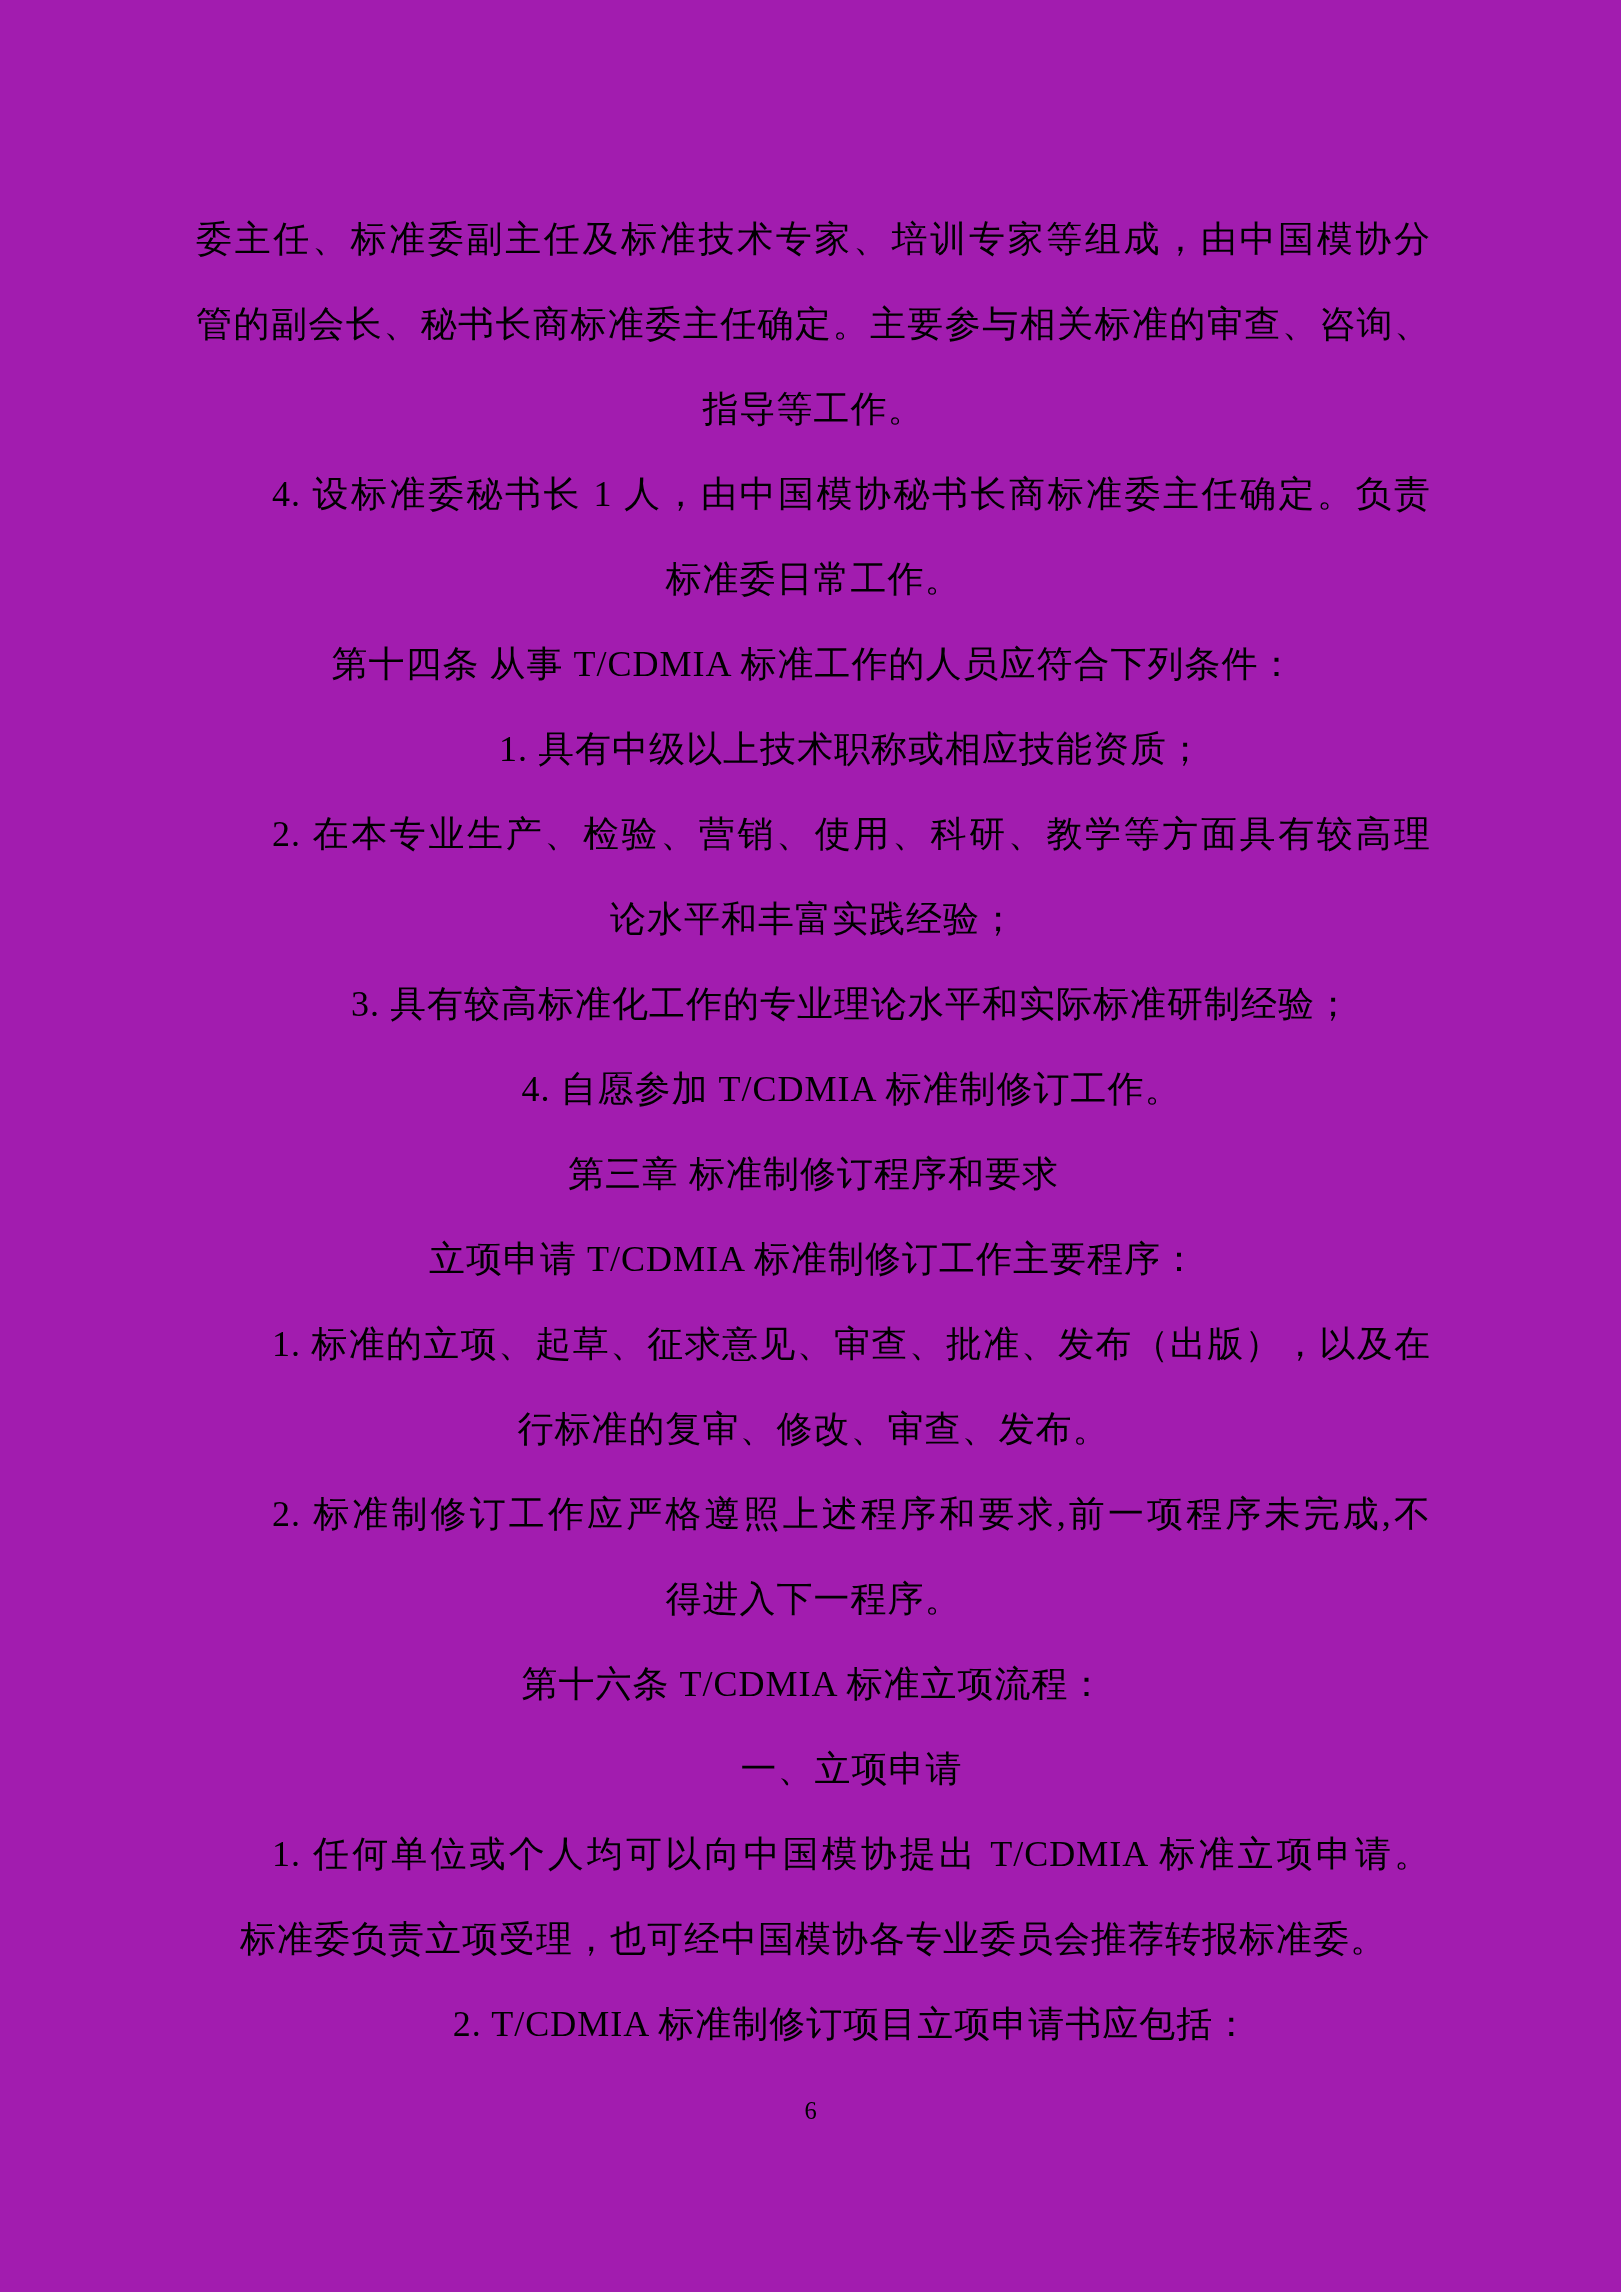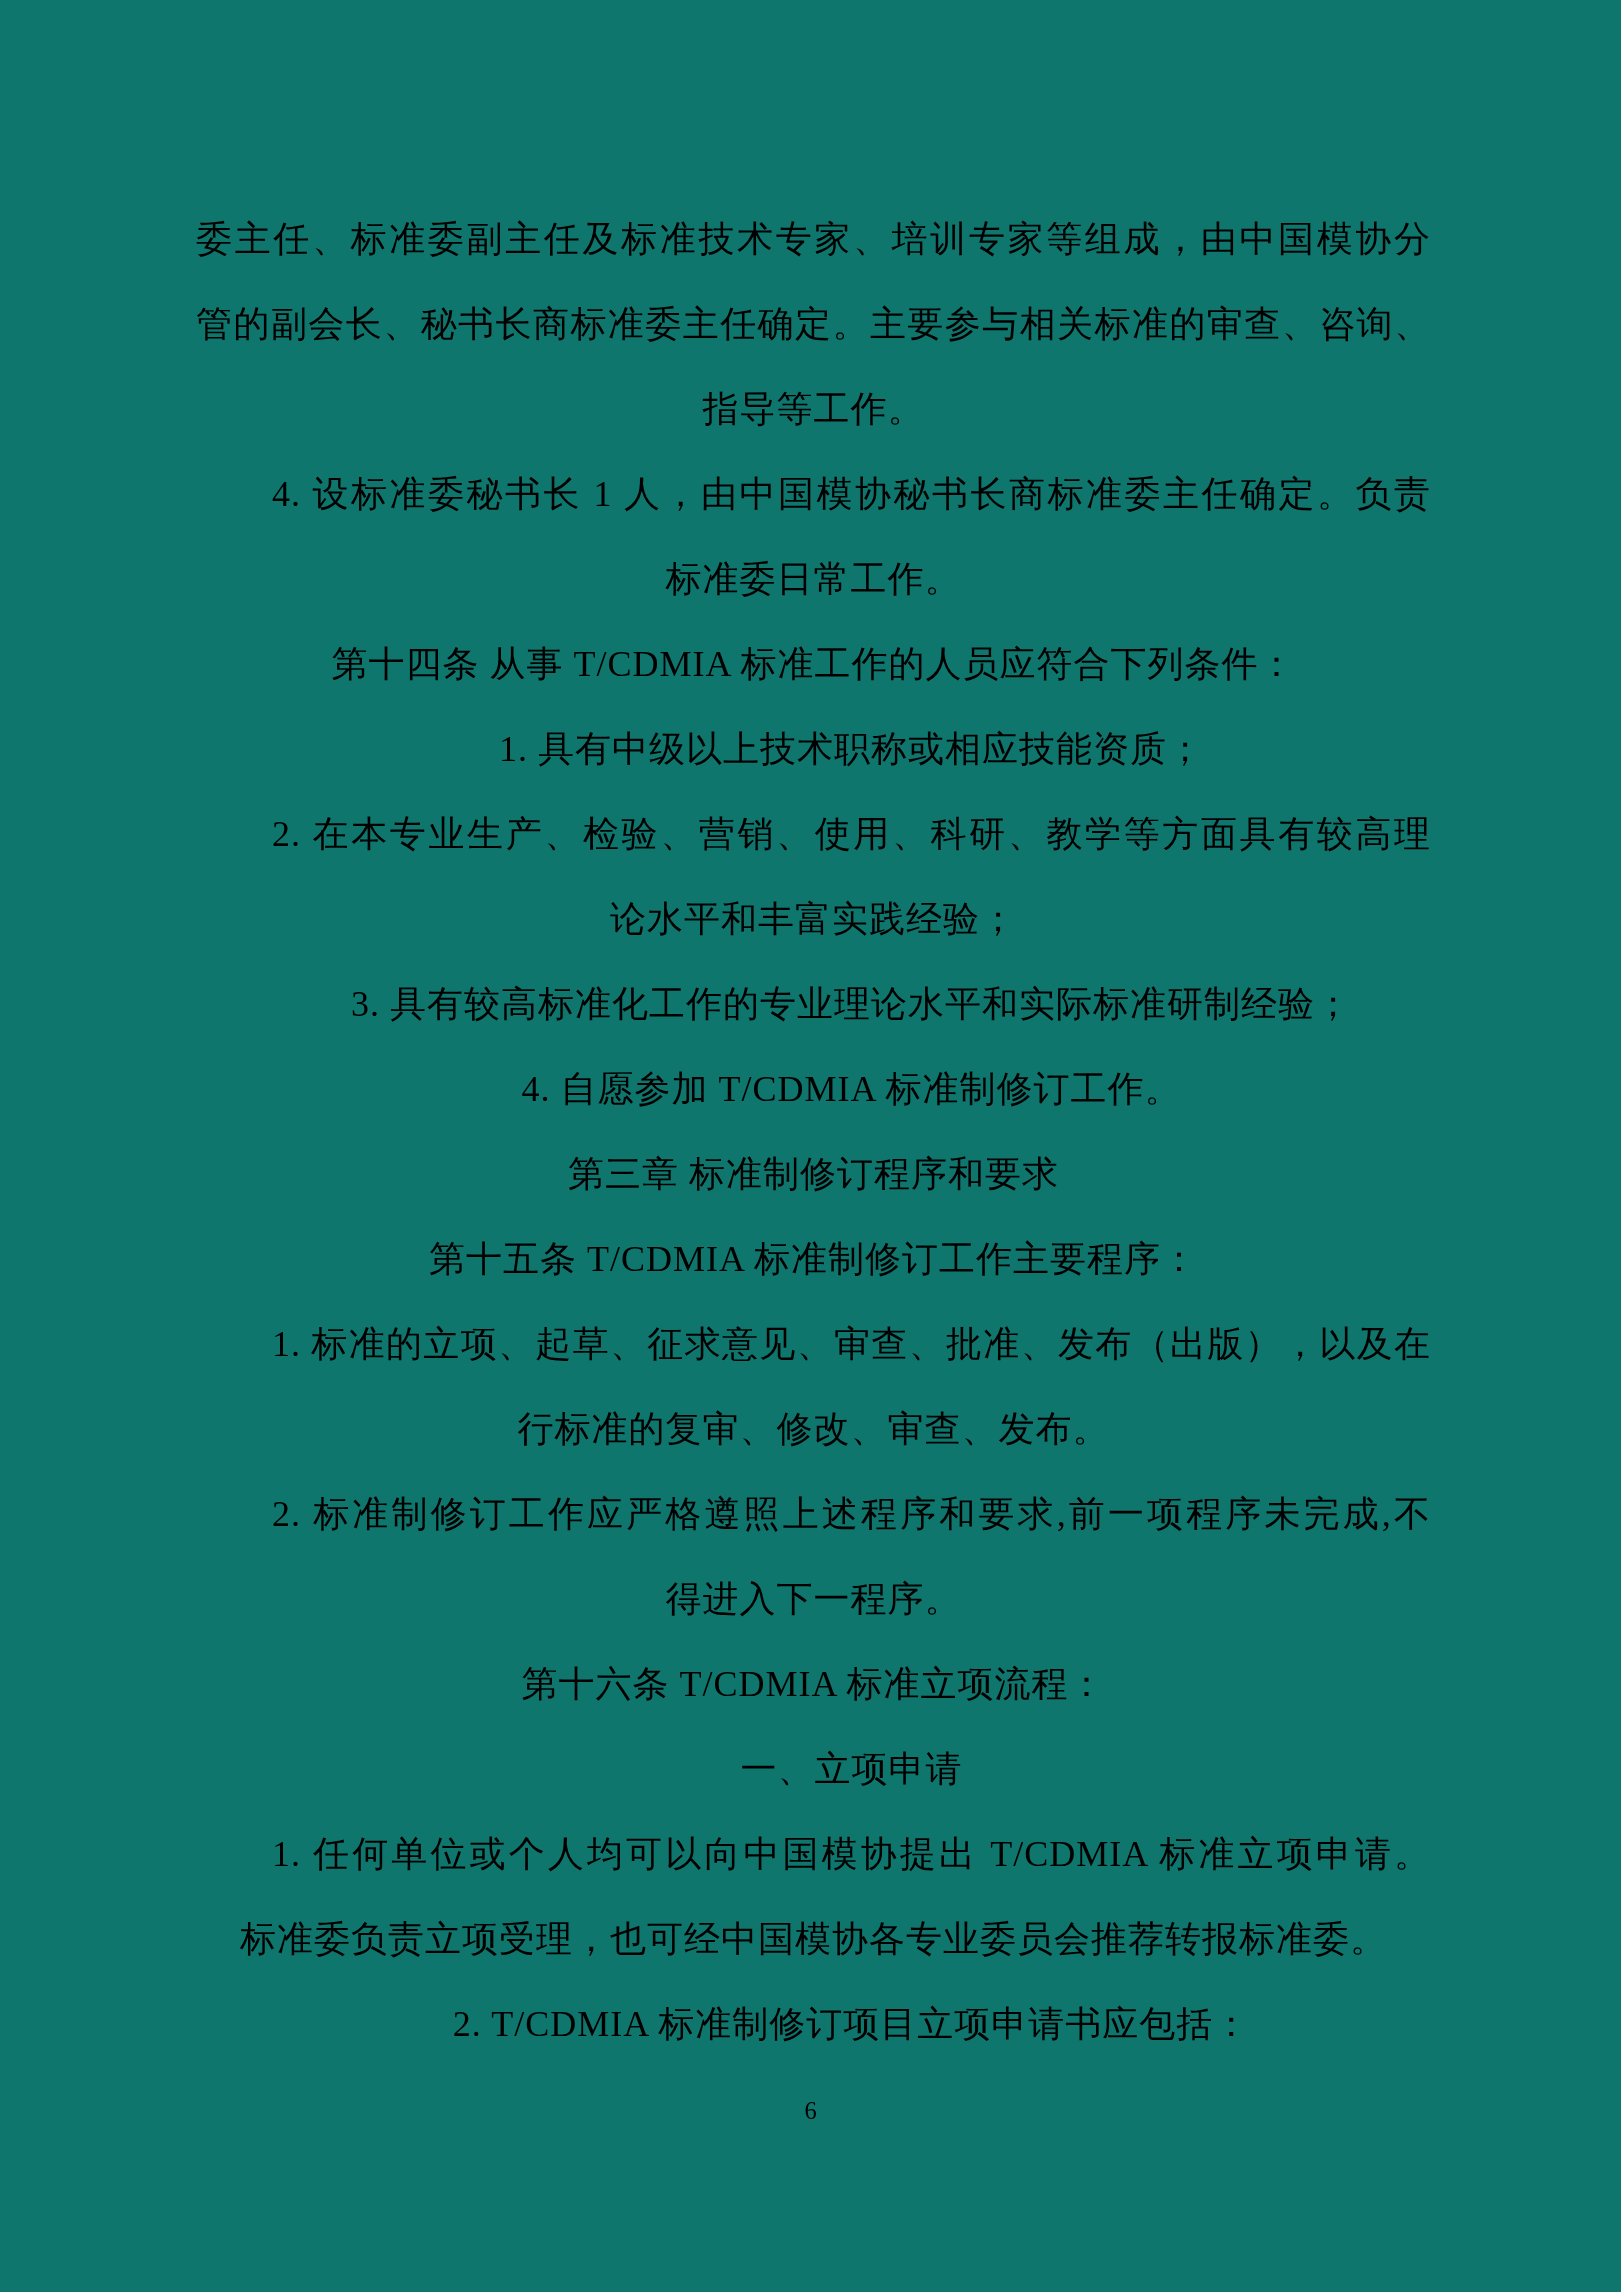--- a/index.html
+++ b/index.html
@@ -4,21 +4,21 @@
 <style>
   html, body {
     margin: 0;
     padding: 0;
     background: #ffffff;
   }
   .page {
     position: relative;
     width: 1621px;
     height: 2293px;
-    background: #0f766e;
+    background: #a21caf;
     color: #000000;
     font-family: "Liberation Serif", "DejaVu Serif", serif;
     overflow: hidden;
   }
   .content {
     position: absolute;
     left: 196px;
     top: 197px;
     width: 1235px;
   }
@@ -69,21 +69,21 @@
       <p class="line plain"><span>指导等工作。</span></p>
       <p class="line indent-justify"><span>4. 设标准委秘书长 1 人，由中国模协秘书长商标准委主任确定。负责</span></p>
       <p class="line plain"><span>标准委日常工作。</span></p>
       <p class="line article"><b class="article-prefix">第十四条</b><span> 从事 T/CDMIA 标准工作的人员应符合下列条件：</span></p>
       <p class="line indent"><span>1. 具有中级以上技术职称或相应技能资质；</span></p>
       <p class="line indent-justify"><span>2. 在本专业生产、检验、营销、使用、科研、教学等方面具有较高理</span></p>
       <p class="line plain"><span>论水平和丰富实践经验；</span></p>
       <p class="line indent"><span>3. 具有较高标准化工作的专业理论水平和实际标准研制经验；</span></p>
       <p class="line indent"><span>4. 自愿参加 T/CDMIA 标准制修订工作。</span></p>
       <p class="line heading"><span>第三章 标准制修订程序和要求</span></p>
-      <p class="line article"><b class="article-prefix">第十五条</b><span> T/CDMIA 标准制修订工作主要程序：</span></p>
+      <p class="line article"><b class="article-prefix">立项申请</b><span> T/CDMIA 标准制修订工作主要程序：</span></p>
       <p class="line indent-justify"><span>1. 标准的立项、起草、征求意见、审查、批准、发布（出版），以及在</span></p>
       <p class="line plain"><span>行标准的复审、修改、审查、发布。</span></p>
       <p class="line indent-justify"><span>2. 标准制修订工作应严格遵照上述程序和要求,前一项程序未完成,不</span></p>
       <p class="line plain"><span>得进入下一程序。</span></p>
       <p class="line article"><b class="article-prefix">第十六条</b><span> T/CDMIA 标准立项流程：</span></p>
       <p class="line indent"><span>一、立项申请</span></p>
       <p class="line indent-justify"><span>1. 任何单位或个人均可以向中国模协提出 T/CDMIA 标准立项申请。</span></p>
       <p class="line plain"><span>标准委负责立项受理，也可经中国模协各专业委员会推荐转报标准委。</span></p>
       <p class="line indent"><span>2. T/CDMIA 标准制修订项目立项申请书应包括：</span></p>
     </main>

